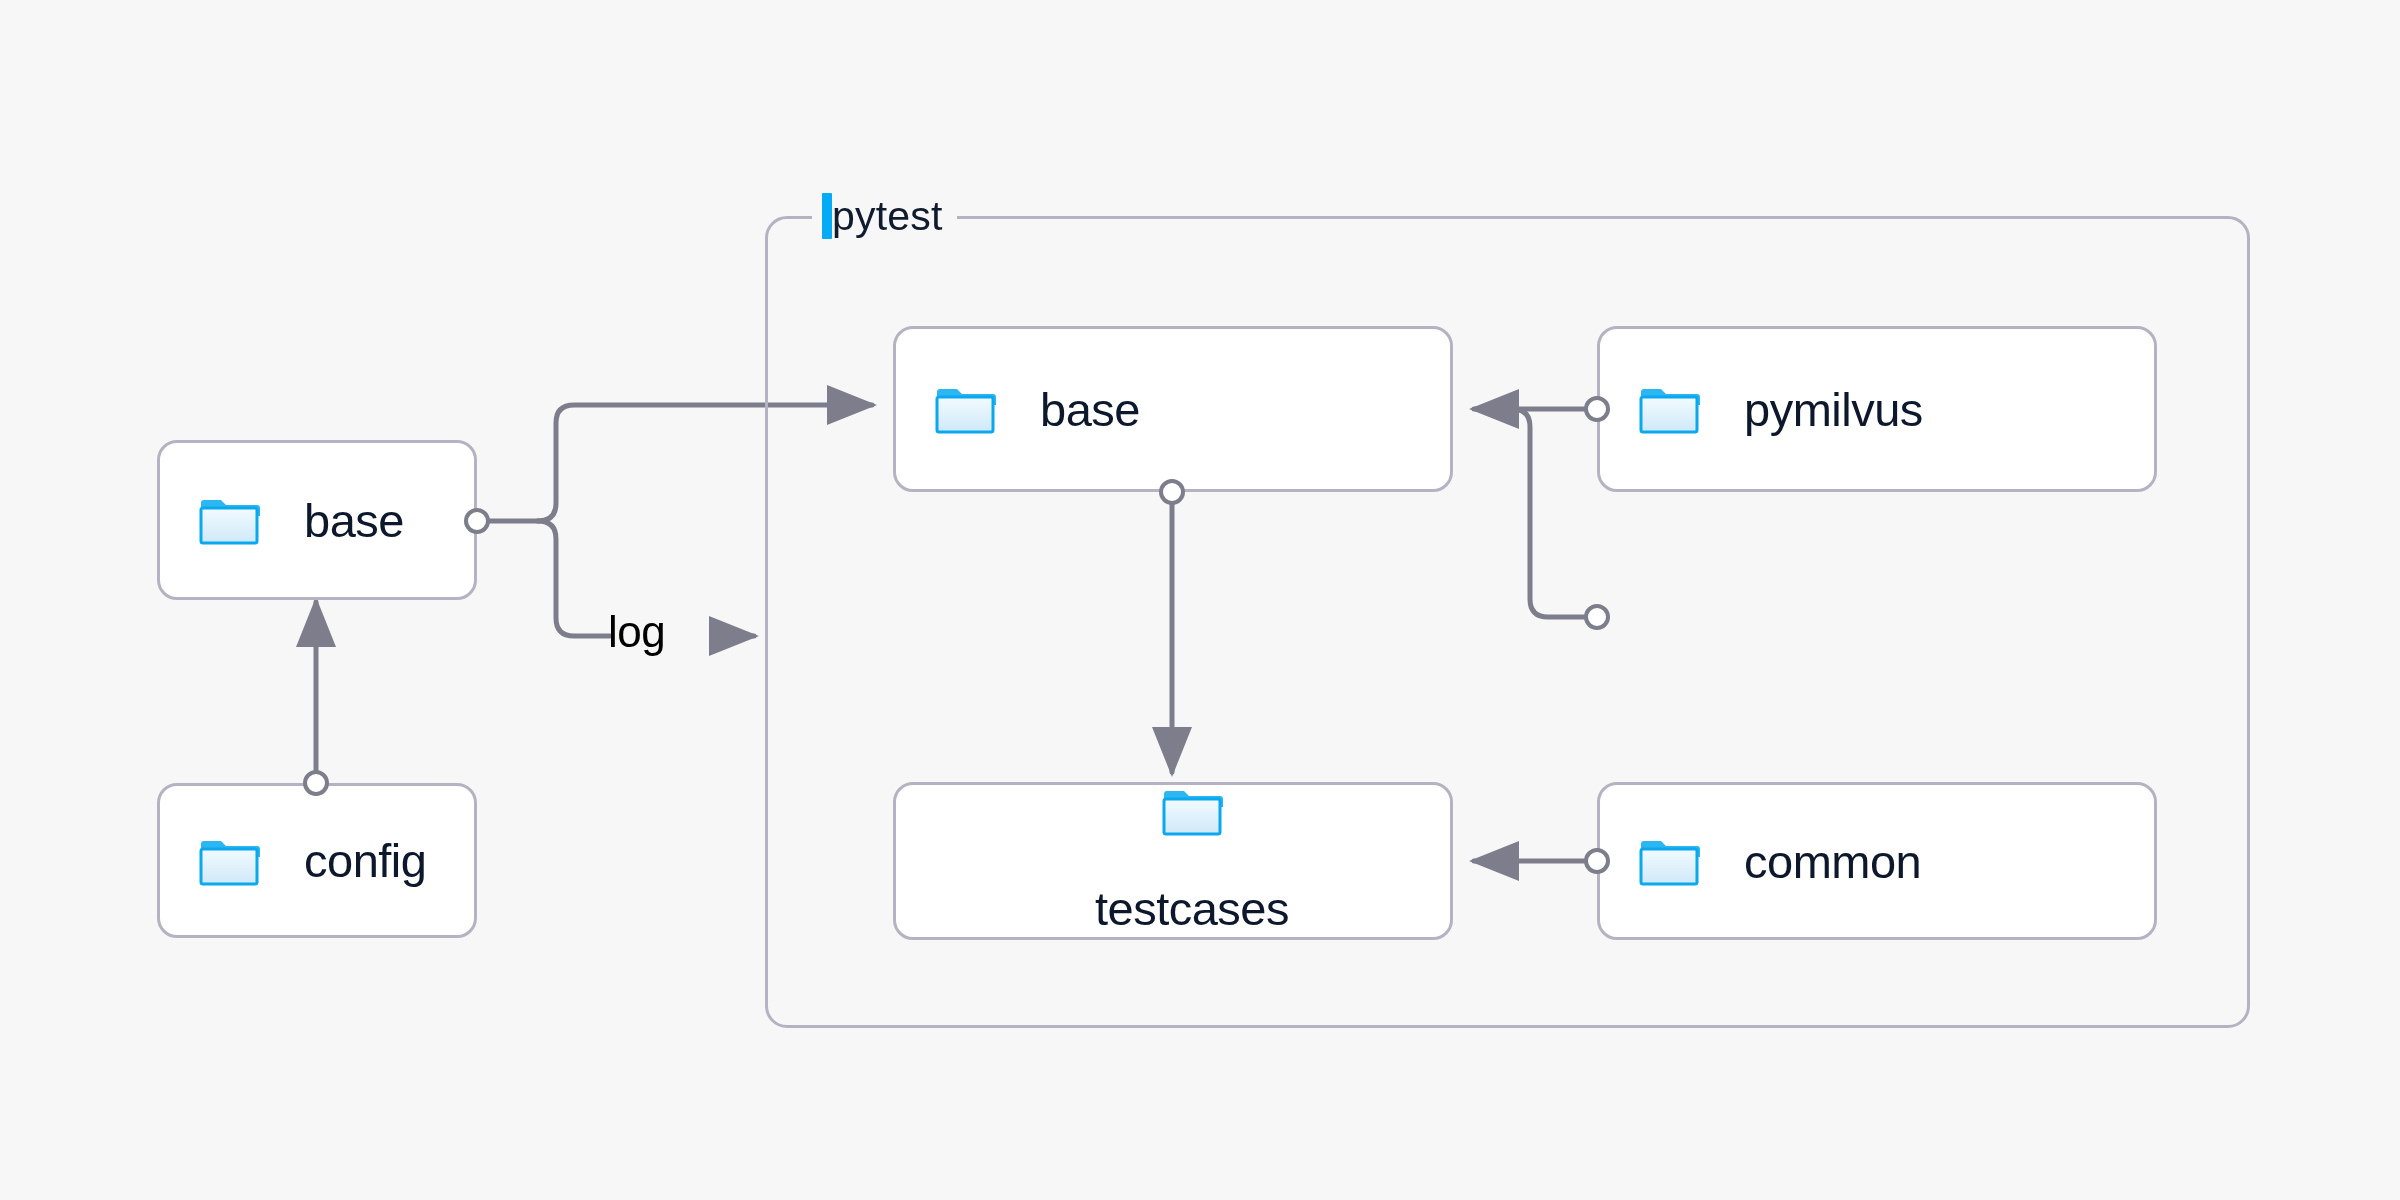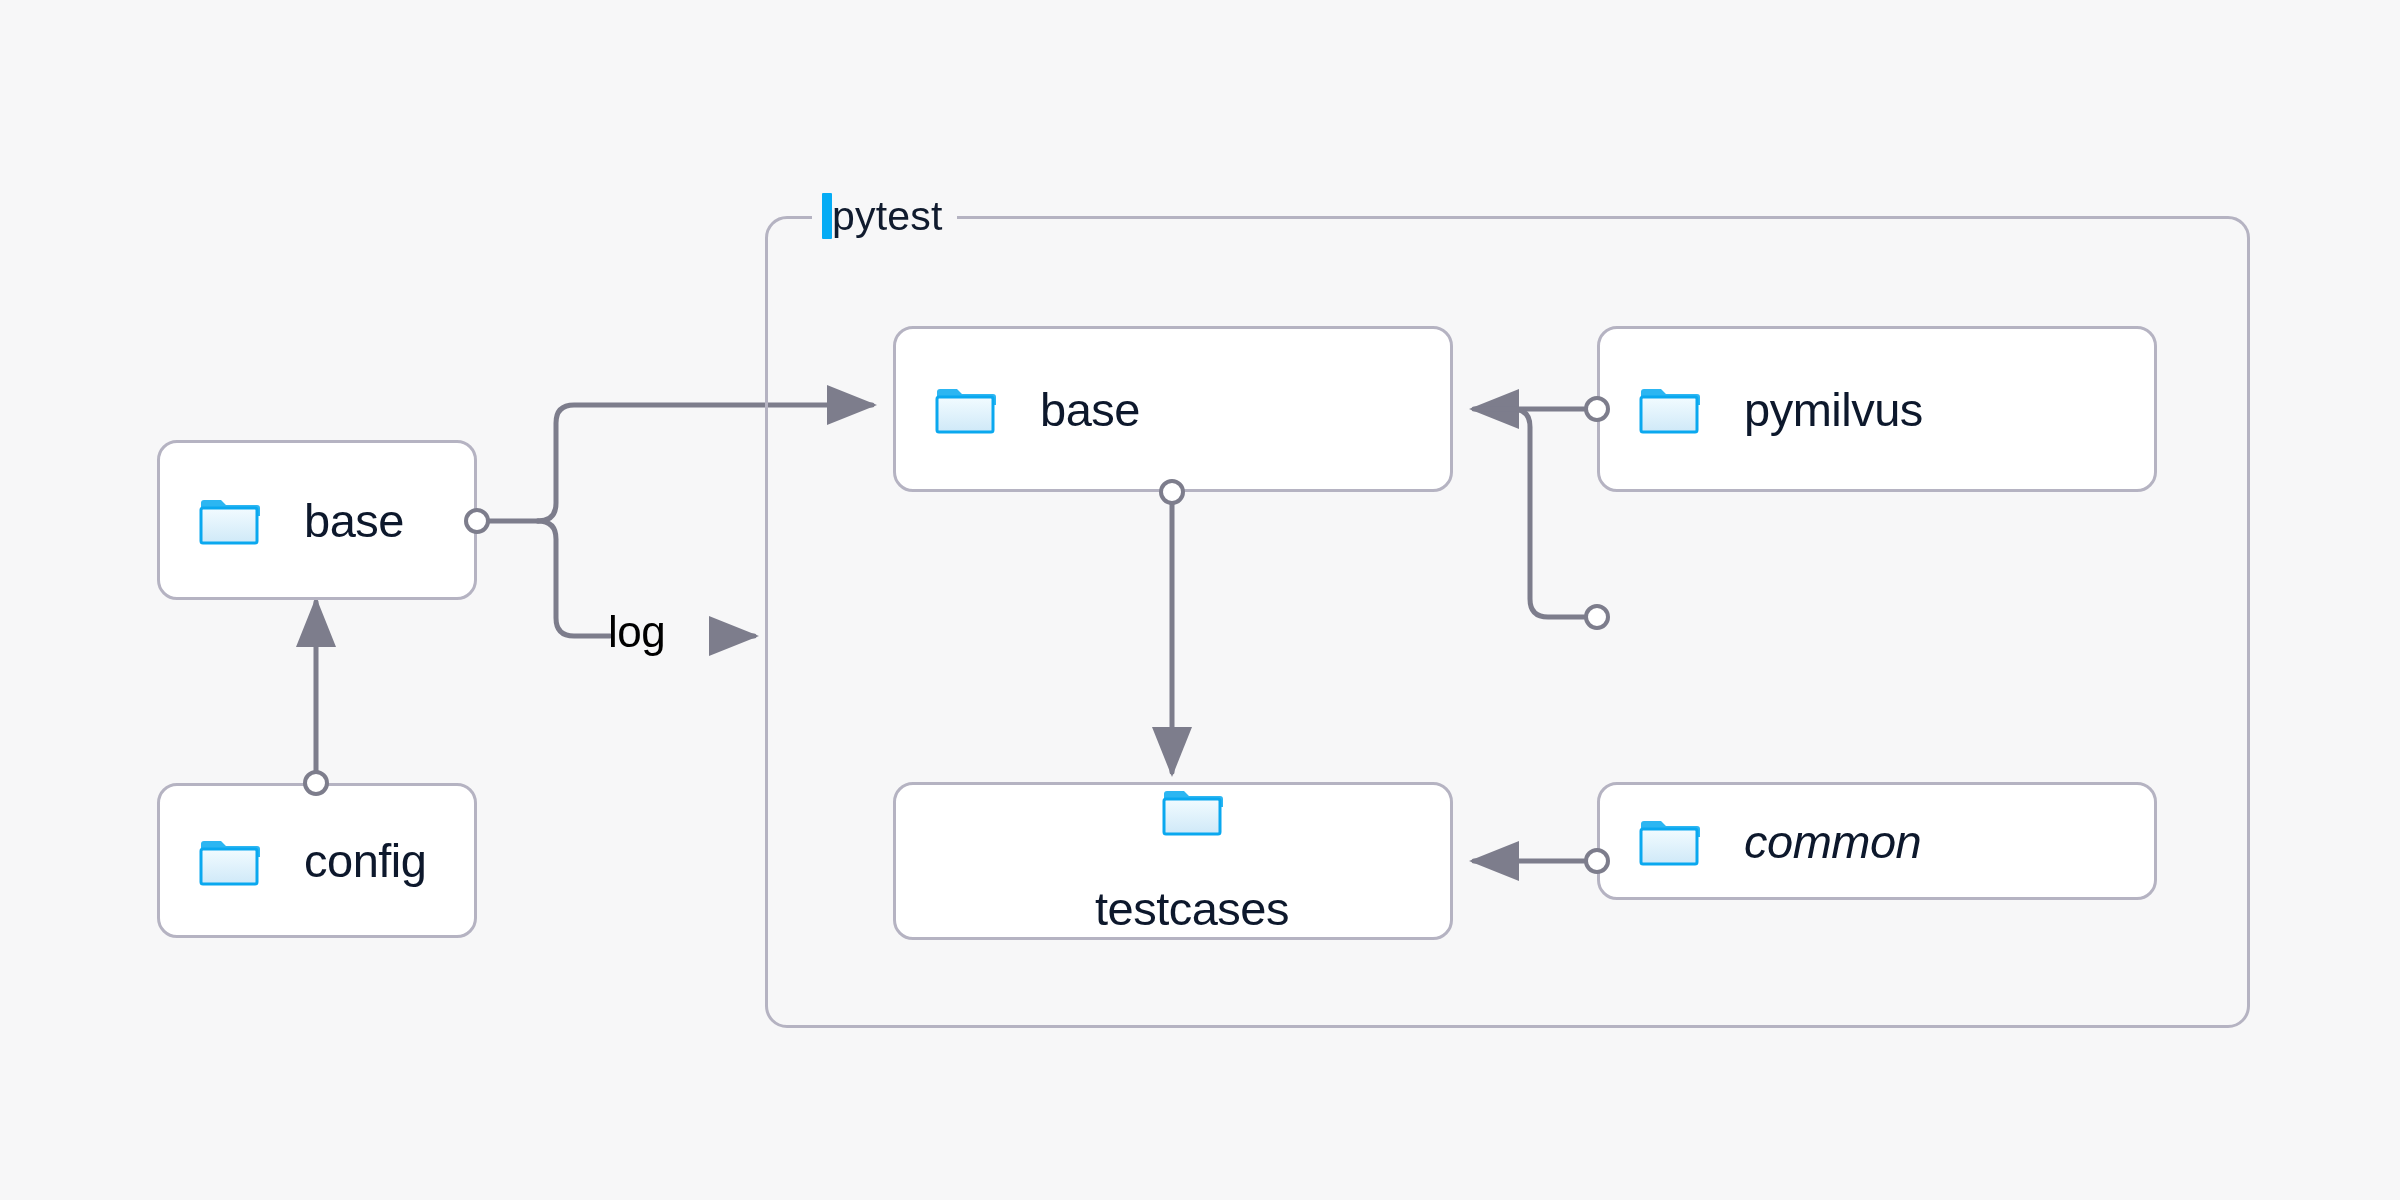--- a/index.html
+++ b/index.html
@@ -187,21 +187,21 @@
     <svg class="folder-icon" viewBox="0 0 62 52">
       <path d="M3 9 a3 3 0 0 1 3-3 h17 l5 5 h31 a3 3 0 0 1 3 3 v8 H3 z" fill="#2cb6f2"></path>
       <rect x="3" y="14" width="56" height="35" rx="2" fill="url(#folderGrad)" stroke="#0aa8ef" stroke-width="3"></rect>
     </svg>
     <span class="node-label">pymilvus</span>
   </div>
   <div class="port" style="left:1584px; top:396px;"></div>
 
   <div class="port" style="left:1584px; top:604px;"></div>
 
-  <div class="node" style="left:1597px; top:782px; width:560px; height:118px;font-style:italic;">
+  <div class="node" style="left:1597px; top:782px; width:560px; height:158px;">
     <svg class="folder-icon" viewBox="0 0 62 52">
       <path d="M3 9 a3 3 0 0 1 3-3 h17 l5 5 h31 a3 3 0 0 1 3 3 v8 H3 z" fill="#2cb6f2"></path>
       <rect x="3" y="14" width="56" height="35" rx="2" fill="url(#folderGrad)" stroke="#0aa8ef" stroke-width="3"></rect>
     </svg>
     <span class="node-label">common</span>
   </div>
   <div class="port" style="left:1584px; top:848px;"></div>
 
   <div class="edge-label" style="left:608px; top:607px;">log</div>
 

